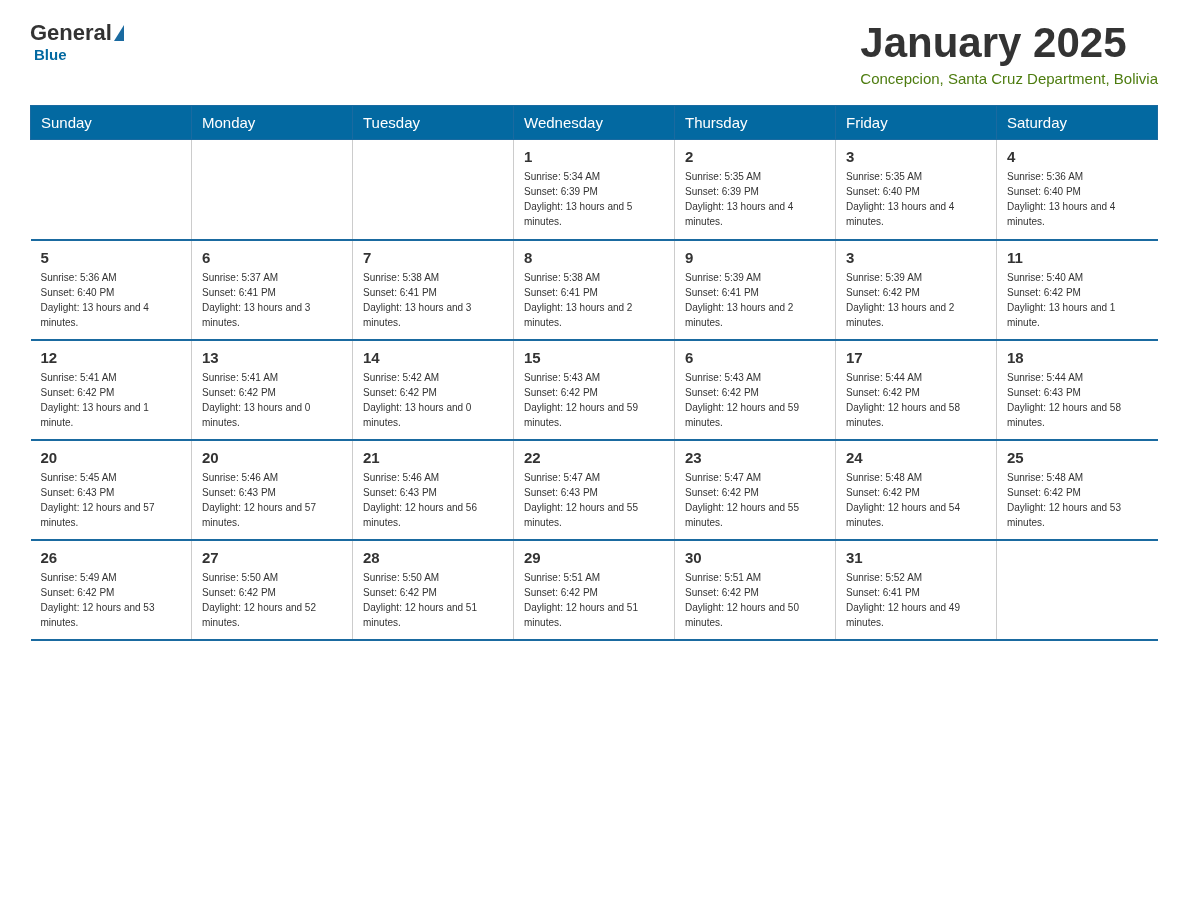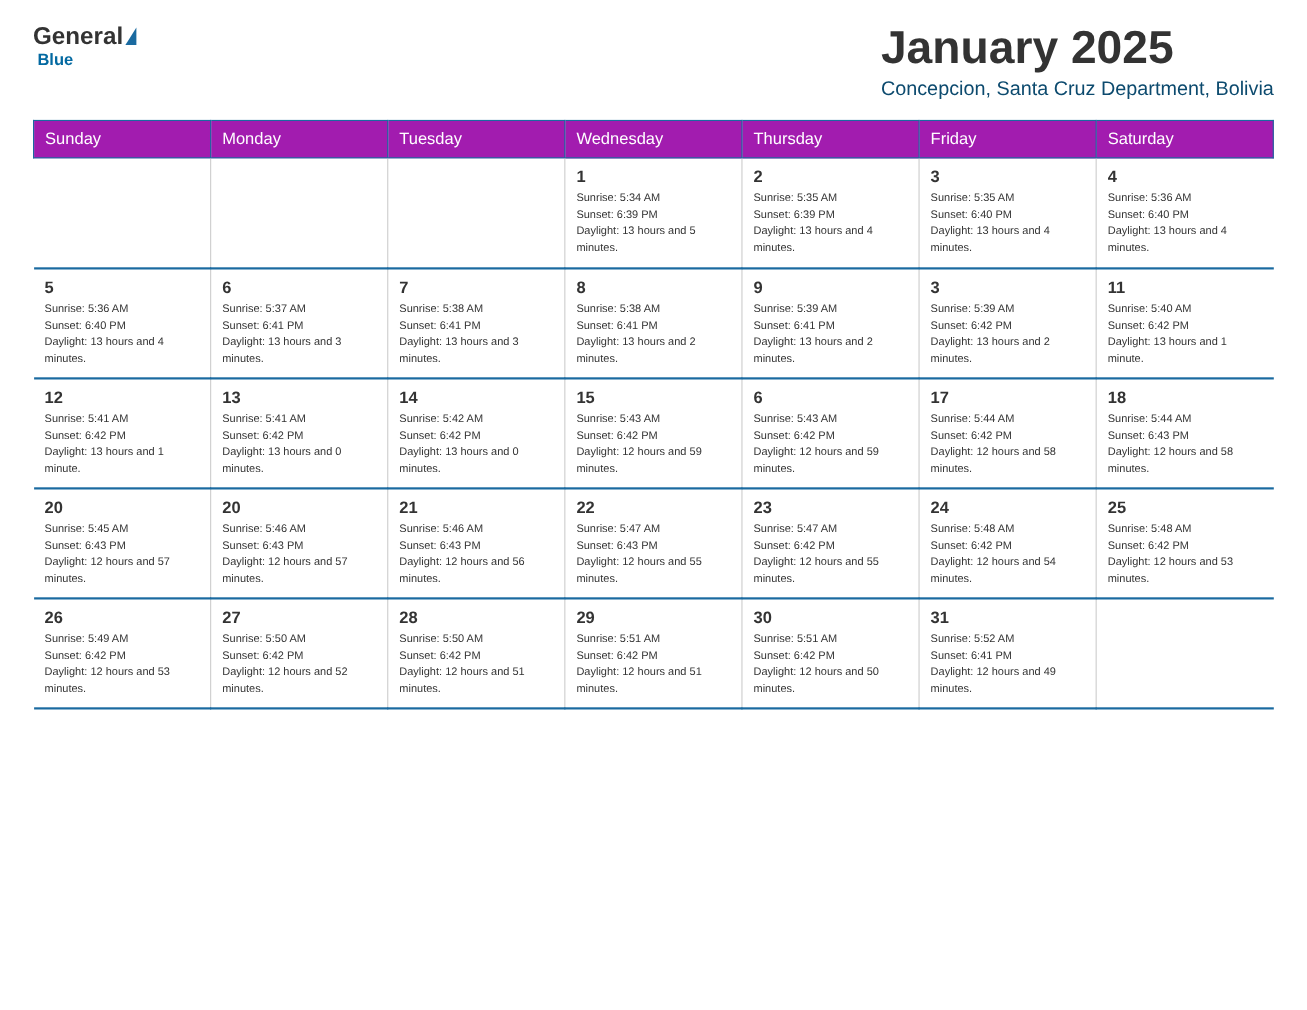--- a/index.html
+++ b/index.html
@@ -35,31 +35,31 @@
     .title-block {
       text-align: left;
     }
     .month-title {
       font-size: 42px;
       font-weight: bold;
       color: #333;
       line-height: 1.1;
     }
     .subtitle {
-      font-size: 18px;
-      color: #0c4a6e;
+      font-size: 15px;
+      color: #4d7c0f;
       margin-top: 4px;
     }
     .calendar {
       width: 100%;
       border-collapse: collapse;
       margin-top: 10px;
     }
     .calendar thead tr {
-      background-color: #a21caf;
+      background-color: #0369a1;
       color: #fff;
     }
     .calendar thead th {
       padding: 8px 10px;
       font-size: 15px;
       font-weight: normal;
       text-align: left;
       border: 1px solid #1a6aa0;
     }
     .calendar tbody tr {

